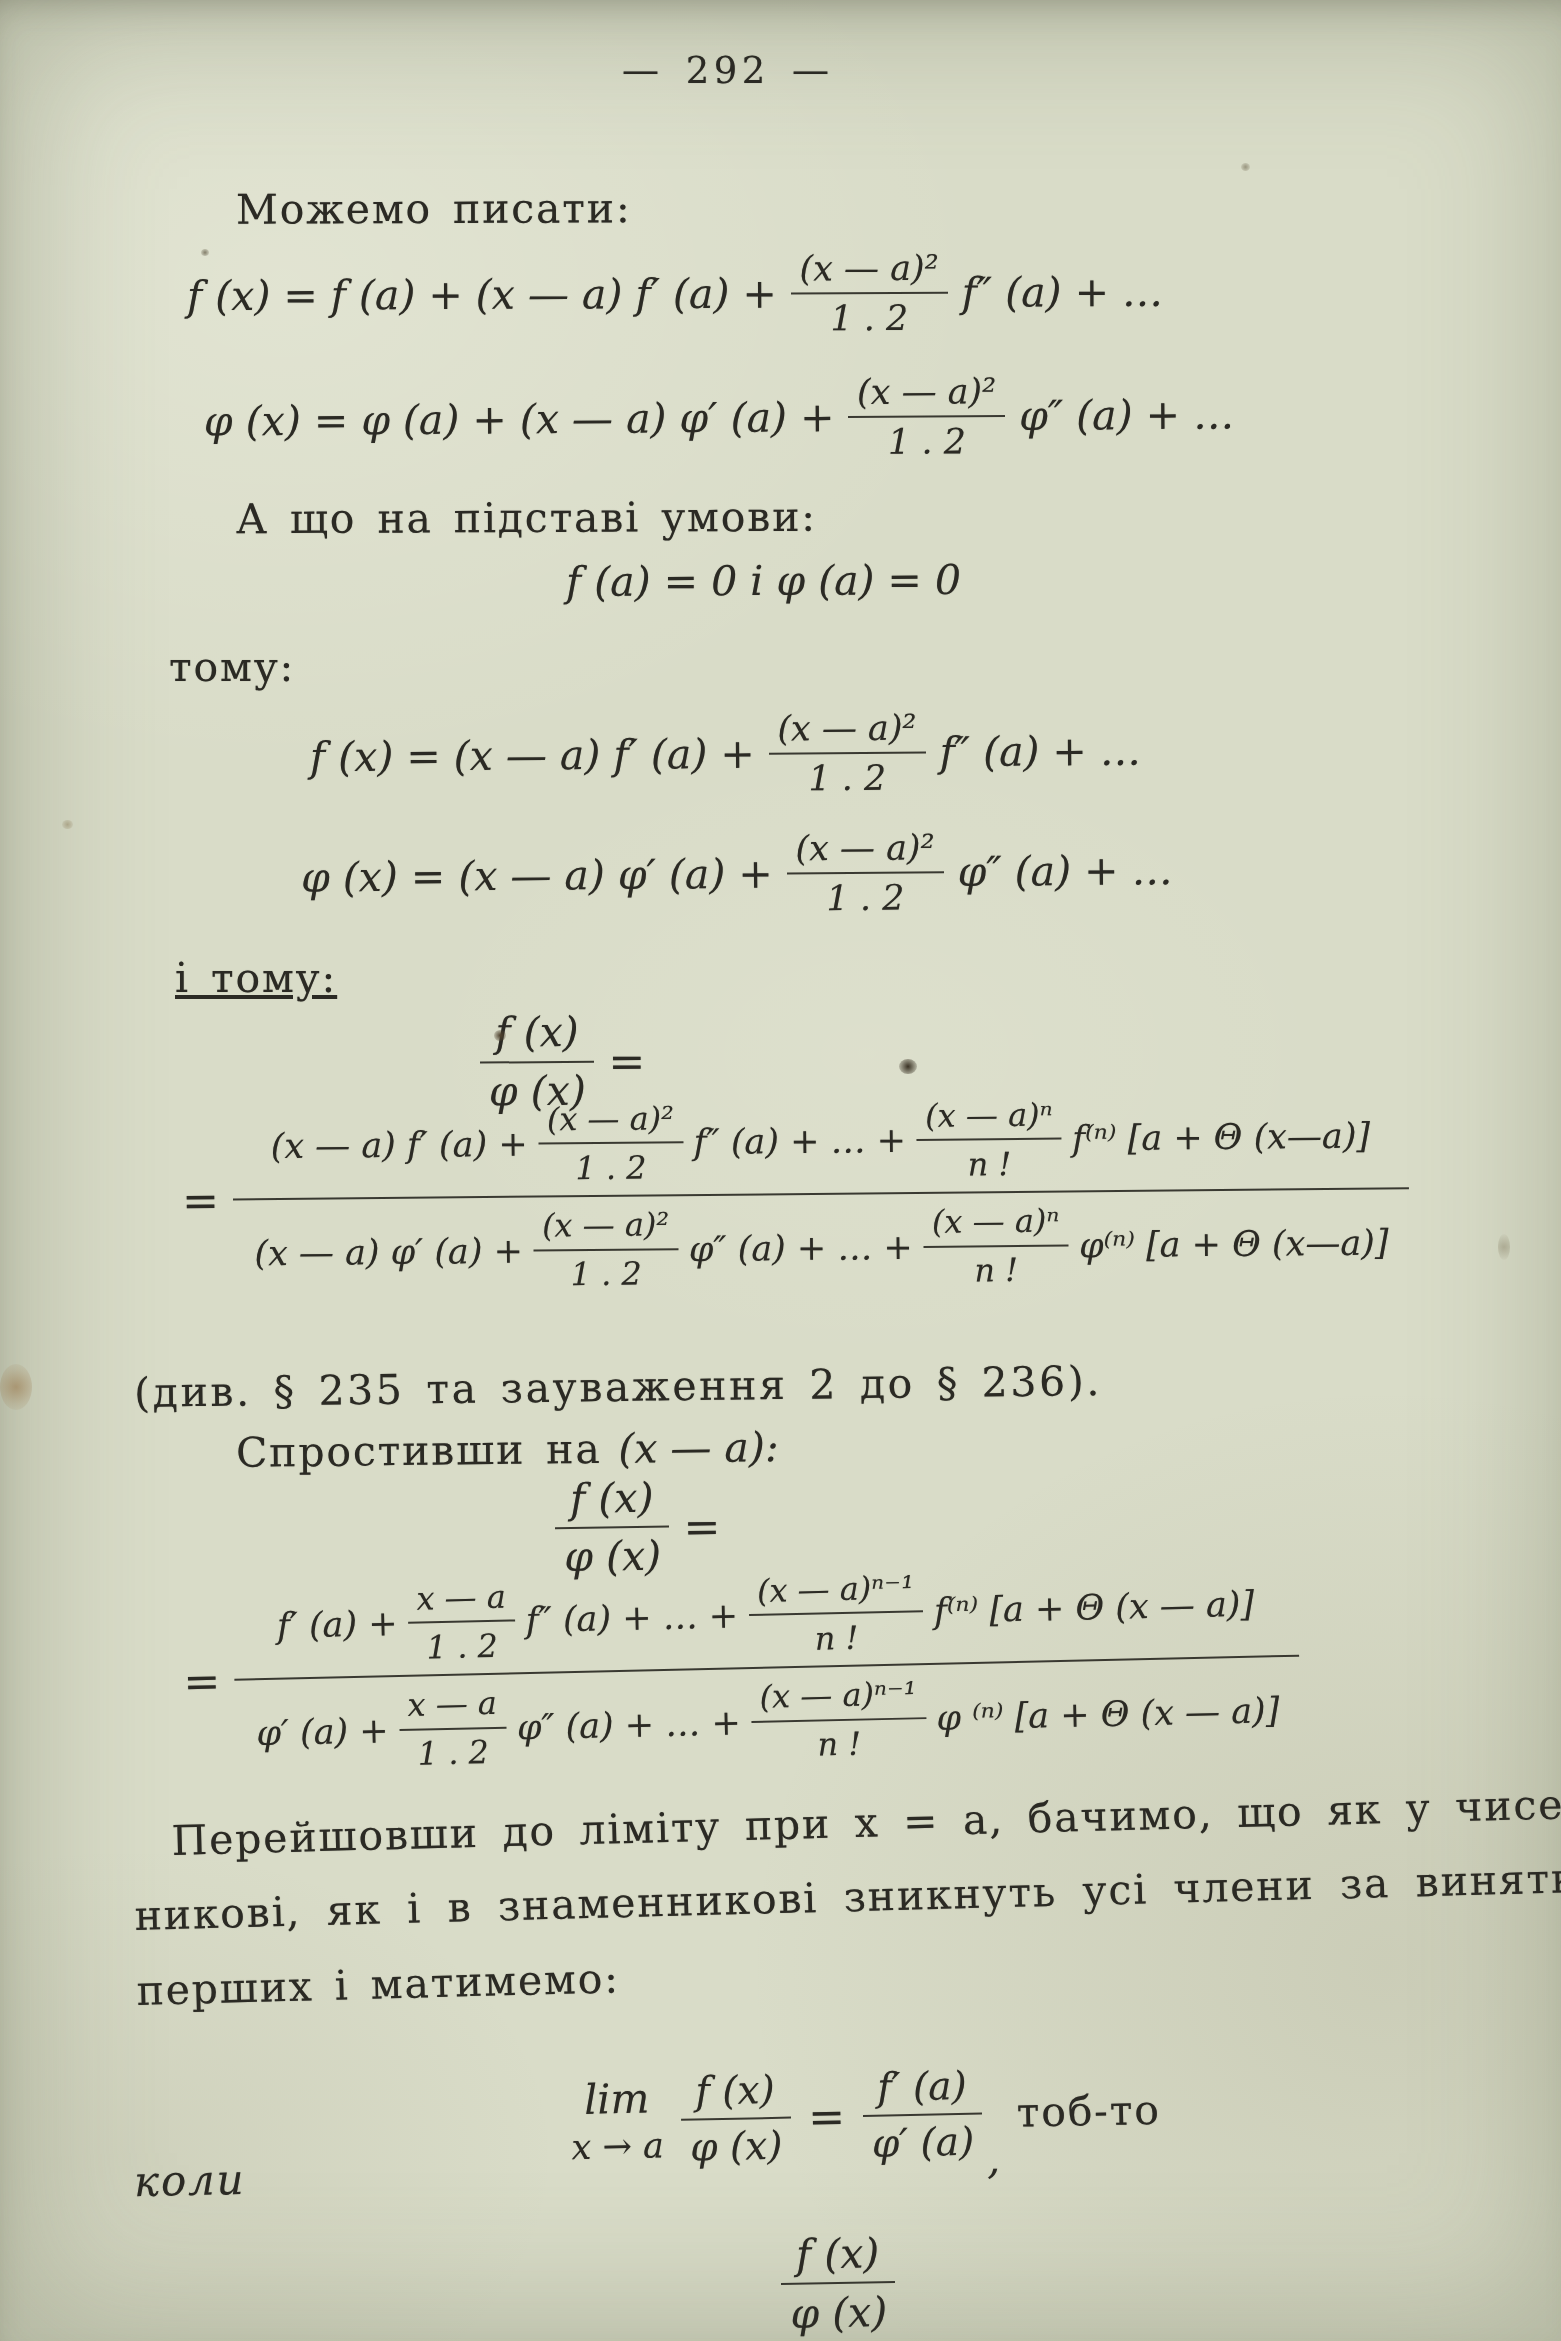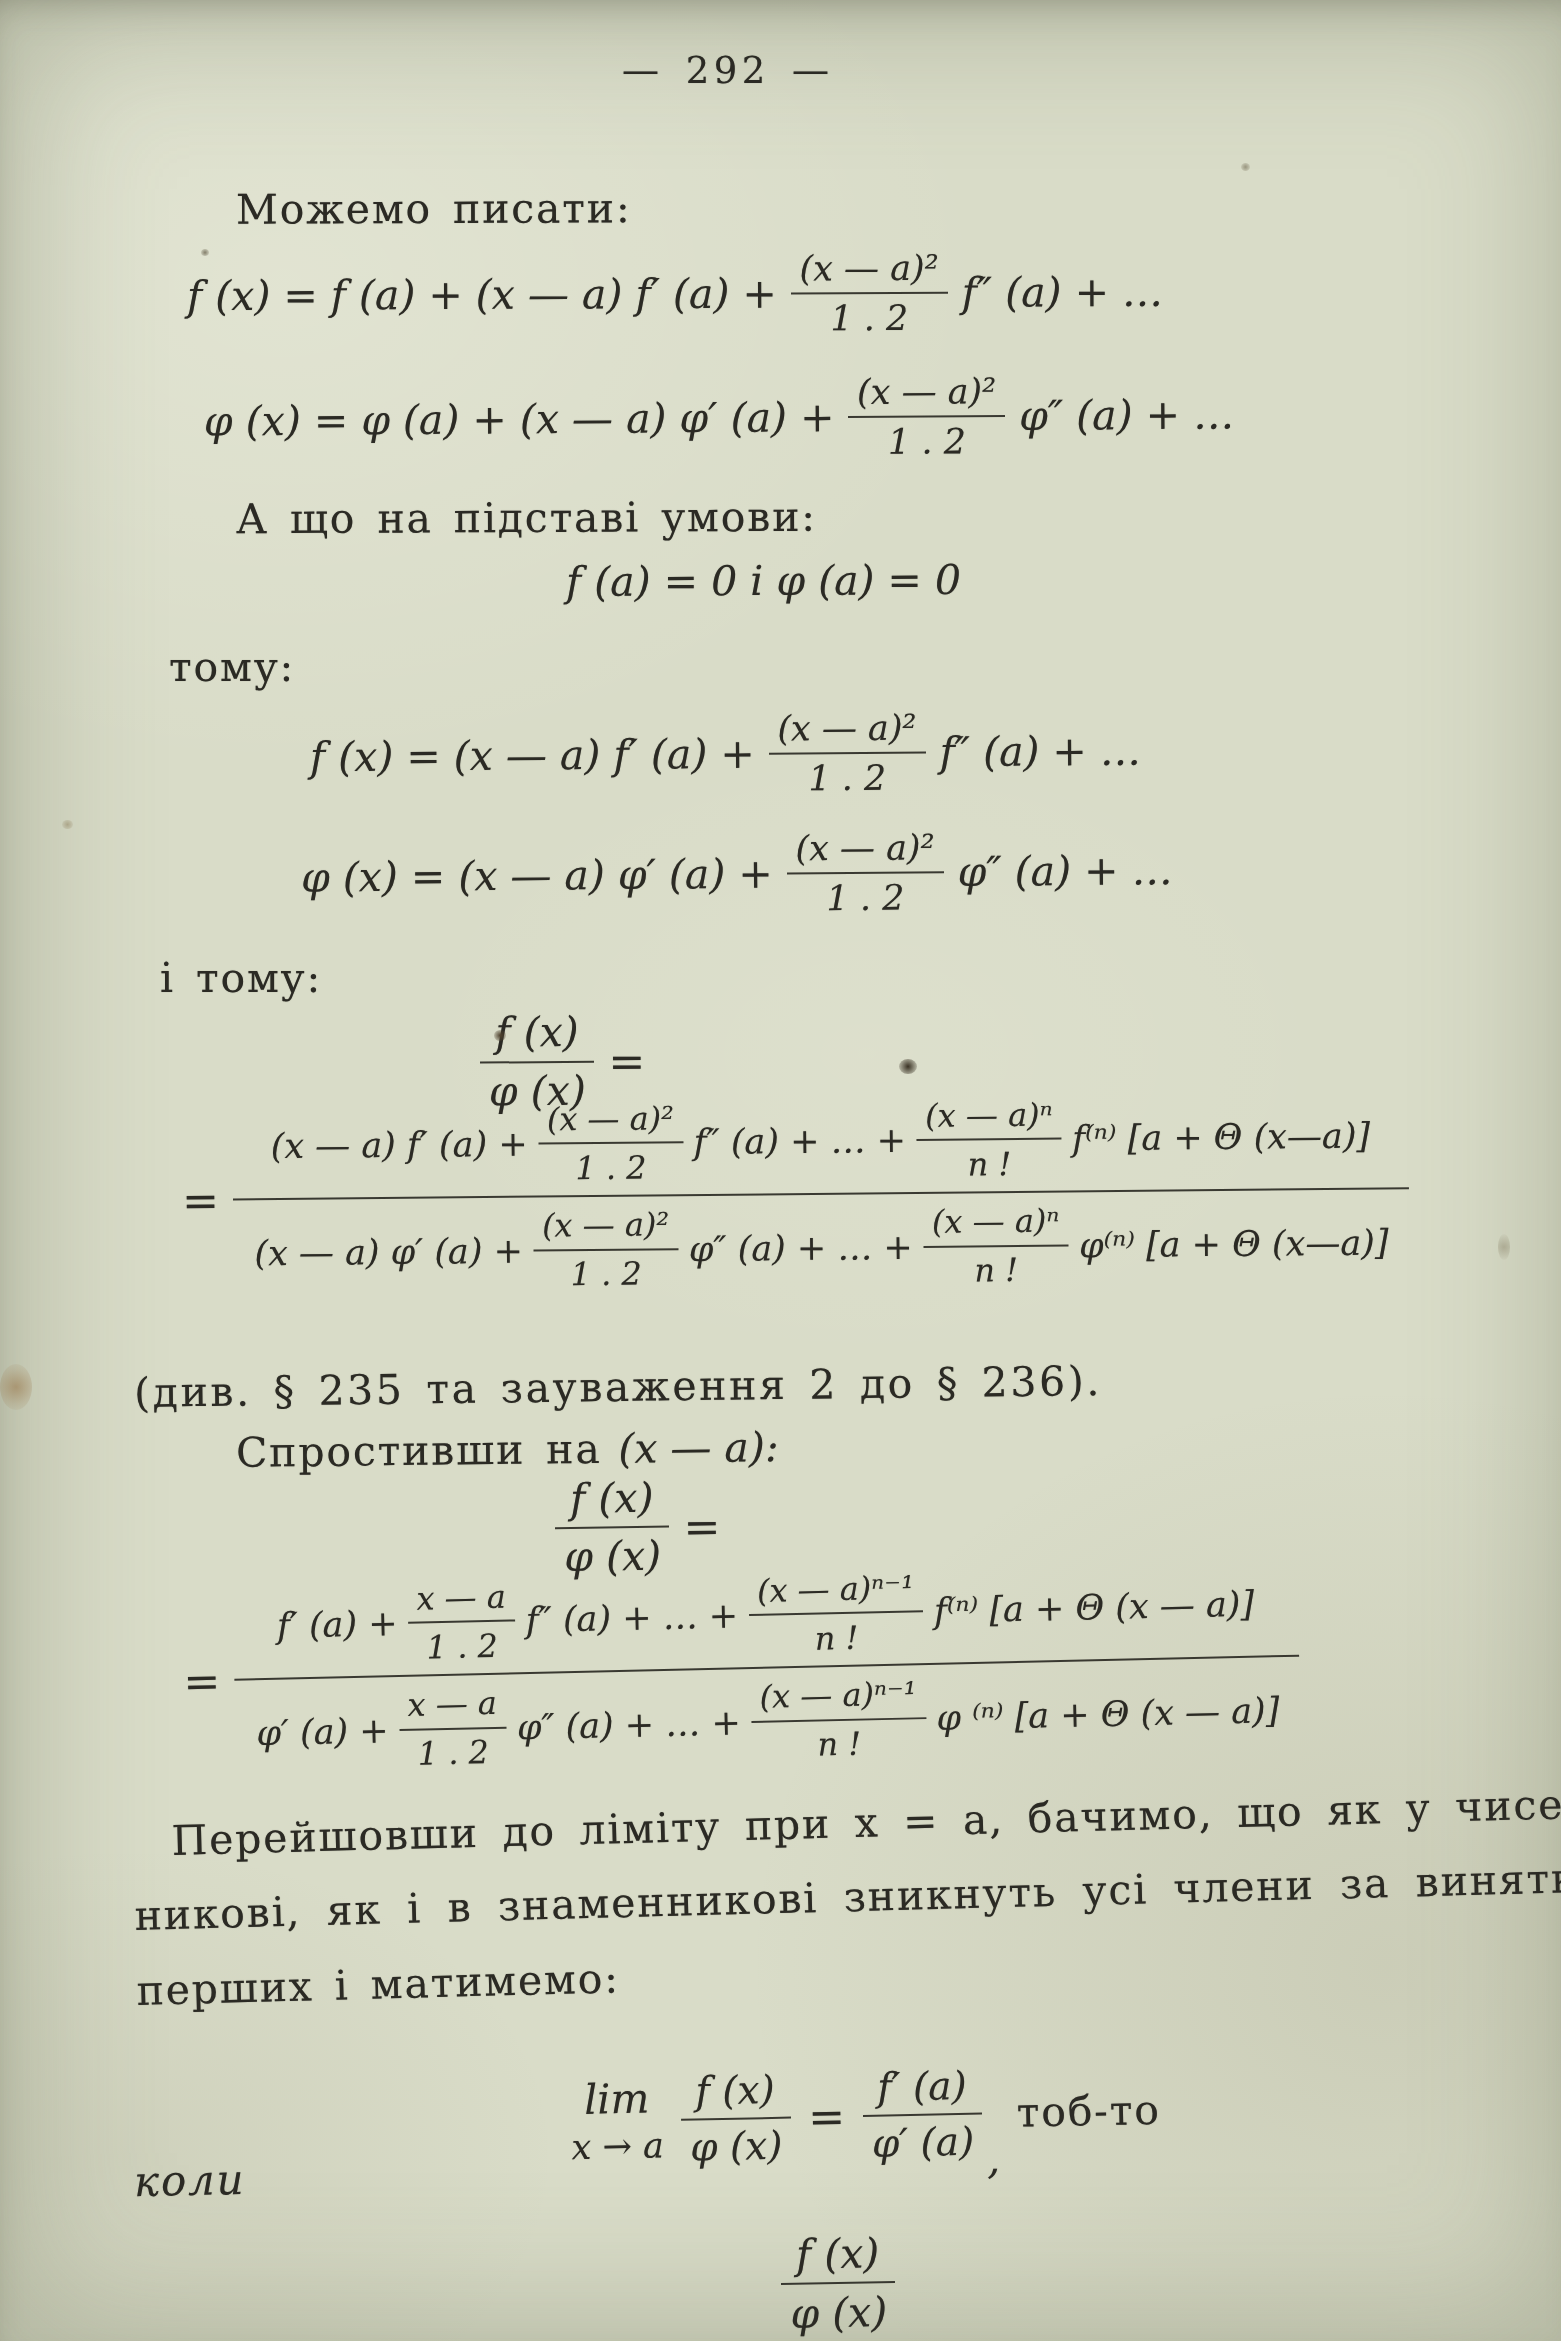--- a/index.html
+++ b/index.html
@@ -82,21 +82,21 @@
 
   <div class="abs eqrow" style="left:301px;top:816px;height:116px;transform:rotate(-0.5deg);">
     <span>φ (x) = (x — a) φ′ (a) +</span>
     <span class="frac sfrac">
       <span class="fnum">(x — a)²</span>
       <span class="fden">1 . 2</span>
     </span>
     <span>φ″ (a) + …</span>
   </div>
 
-  <div class="abs cyr" style="left:160px;top:954px;">і тому:</div>
+  <div class="abs cyr" style="left:175px;top:954px;text-decoration:underline;">і тому:</div>
 
   <div class="abs eqrow" style="left:480px;top:1000px;height:123px;transform:rotate(-0.4deg);">
     <span class="frac" style="font-size:41px;">
       <span class="fnum">f (x)</span>
       <span class="fden">φ (x)</span>
     </span>
     <span class="eqsign">=</span>
   </div>
 
   <div class="abs eqrow" style="left:181px;top:1095px;transform:rotate(-0.55deg);transform-origin:left top;">

